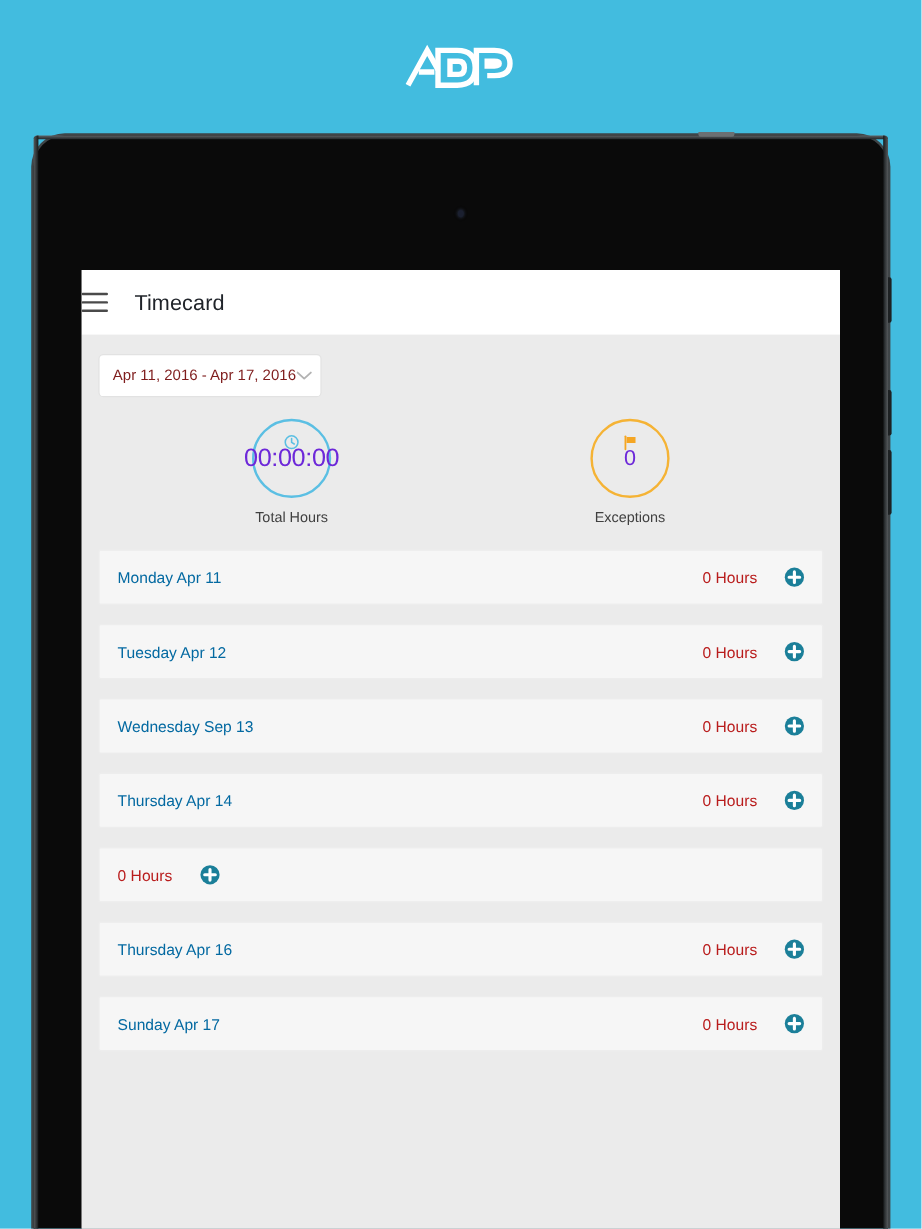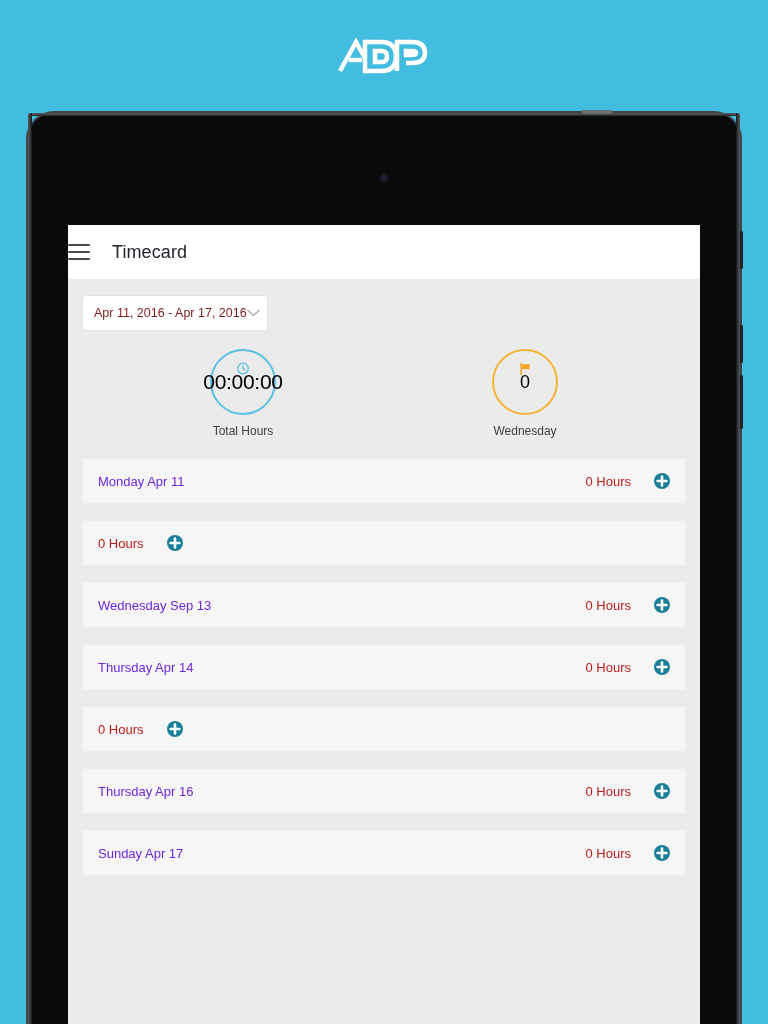--- a/index.html
+++ b/index.html
@@ -199,21 +199,21 @@
     left: 50%;
     transform: translateX(-50%);
     line-height: 0;
   }
   .dial-value {
     position: absolute;
     top: 50%;
     left: 50%;
     transform: translate(-50%, -50%);
     white-space: nowrap;
-    color: #000000;
+    color: #6d28d9;
   }
   .dial.blue .dial-value  { font-size: 21px; letter-spacing: -.3px; }
   .dial.amber .dial-value { font-size: 18px; }
   .dial-label {
     margin-top: 9px;
     font-size: 12px;
     color: #404040;
   }
 
   
@@ -228,21 +228,21 @@
     height: 46px;
     margin-bottom: 16px;
     display: flex;
     align-items: center;
     padding: 0 14px 0 15px;
     cursor: pointer;
   }
   .day-name {
     flex: 1;
     font-size: 13px;
-    color: #6d28d9;
+    color: #0369a1;
   }
   .day-hours {
     font-size: 13px;
     color: #b91c1c;
     margin-right: 22px;
   }
   .add-btn {
     width: 18px;
     height: 18px;
     flex: 0 0 auto;
@@ -319,39 +319,40 @@
           <div class="summary-item">
             <div class="dial amber">
               <span class="dial-icon">
                 <svg width="14" height="14" viewBox="0 0 14 14">
                   <path d="M3.2 1.6 L3.2 12.4" fill="none" stroke="#f5a623" stroke-width="1.5" stroke-linecap="round"></path>
                   <path d="M4.1 2.2 L11.6 2.2 L11.6 7.2 L4.1 7.2 Z" fill="#f5a623"></path>
                 </svg>
               </span>
               <span class="dial-value">0</span>
             </div>
-            <div class="dial-label">Wednesday</div>
+            <div class="dial-label">Exceptions</div>
           </div>
 
         </div>
 
         <div class="day-list">
 
           <div class="day-row">
             <span class="day-name">Monday Apr 11</span>
             <span class="day-hours">0 Hours</span>
             <span class="add-btn">
               <svg width="18" height="18" viewBox="0 0 18 18">
                 <circle cx="9" cy="9" r="8" fill="#1b7f99"></circle>
                 <path d="M9 4.6 L9 13.4 M4.6 9 L13.4 9" stroke="#ffffff" stroke-width="2.6" stroke-linecap="round"></path>
               </svg>
             </span>
           </div>
 
           <div class="day-row">
+            <span class="day-name">Tuesday Apr 12</span>
             <span class="day-hours">0 Hours</span>
             <span class="add-btn">
               <svg width="18" height="18" viewBox="0 0 18 18">
                 <circle cx="9" cy="9" r="8" fill="#1b7f99"></circle>
                 <path d="M9 4.6 L9 13.4 M4.6 9 L13.4 9" stroke="#ffffff" stroke-width="2.6" stroke-linecap="round"></path>
               </svg>
             </span>
           </div>
 
           <div class="day-row">

